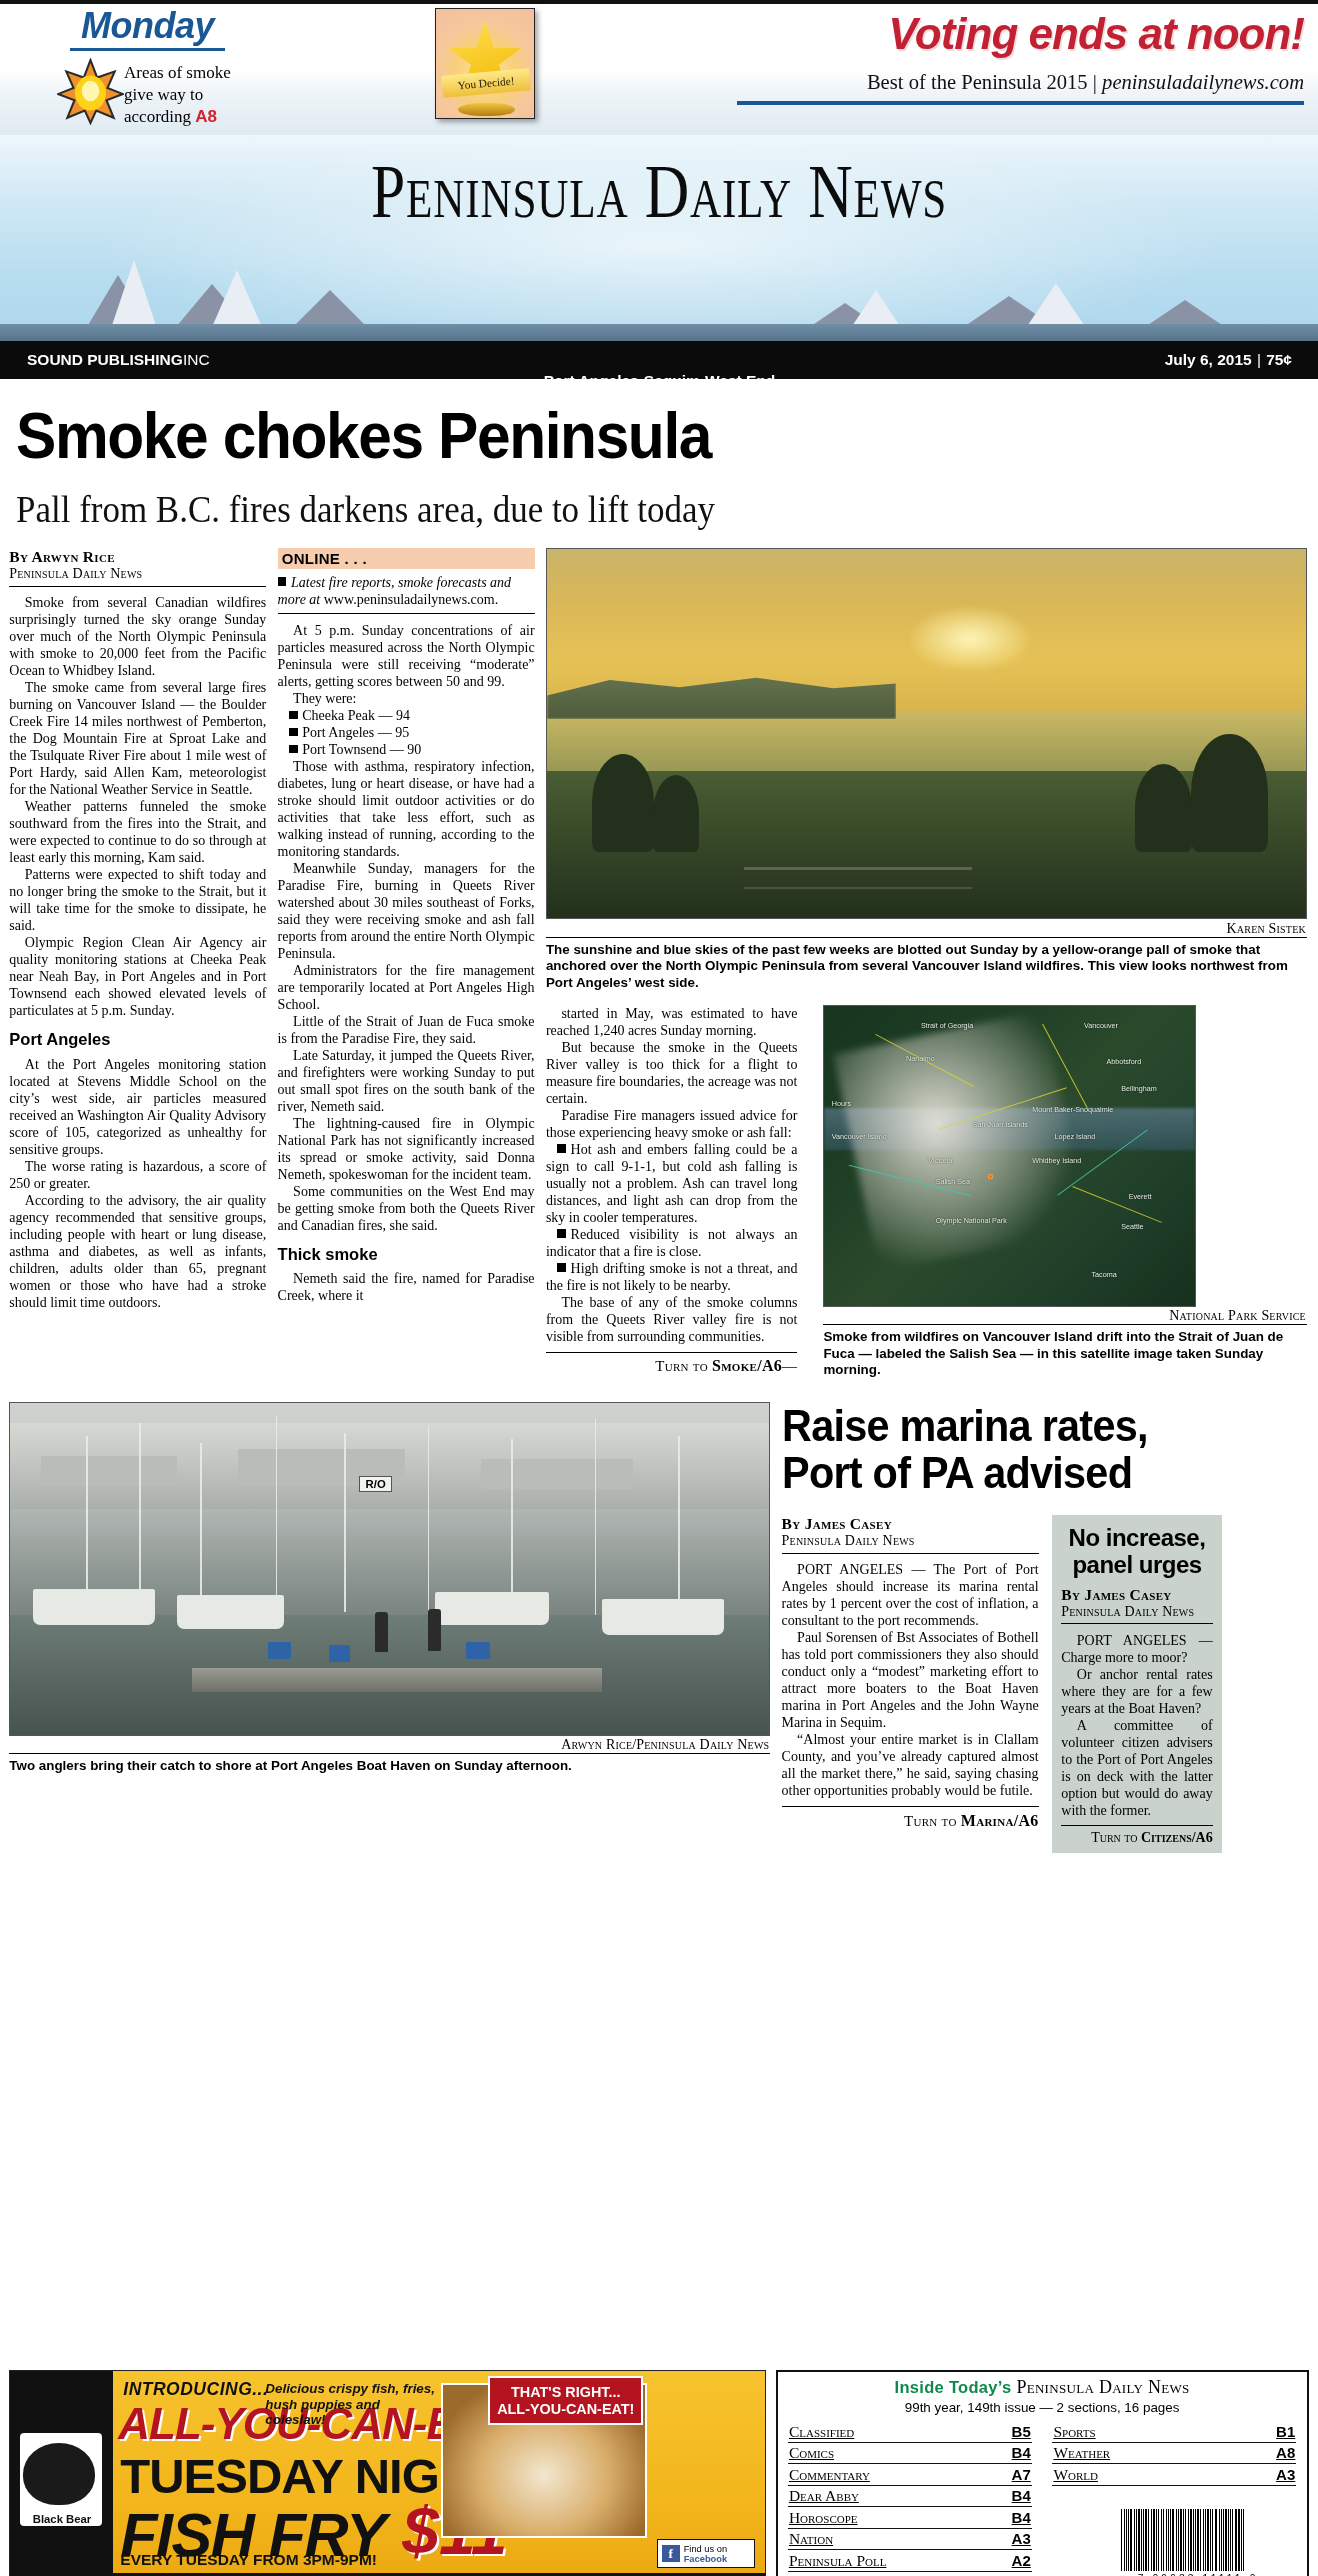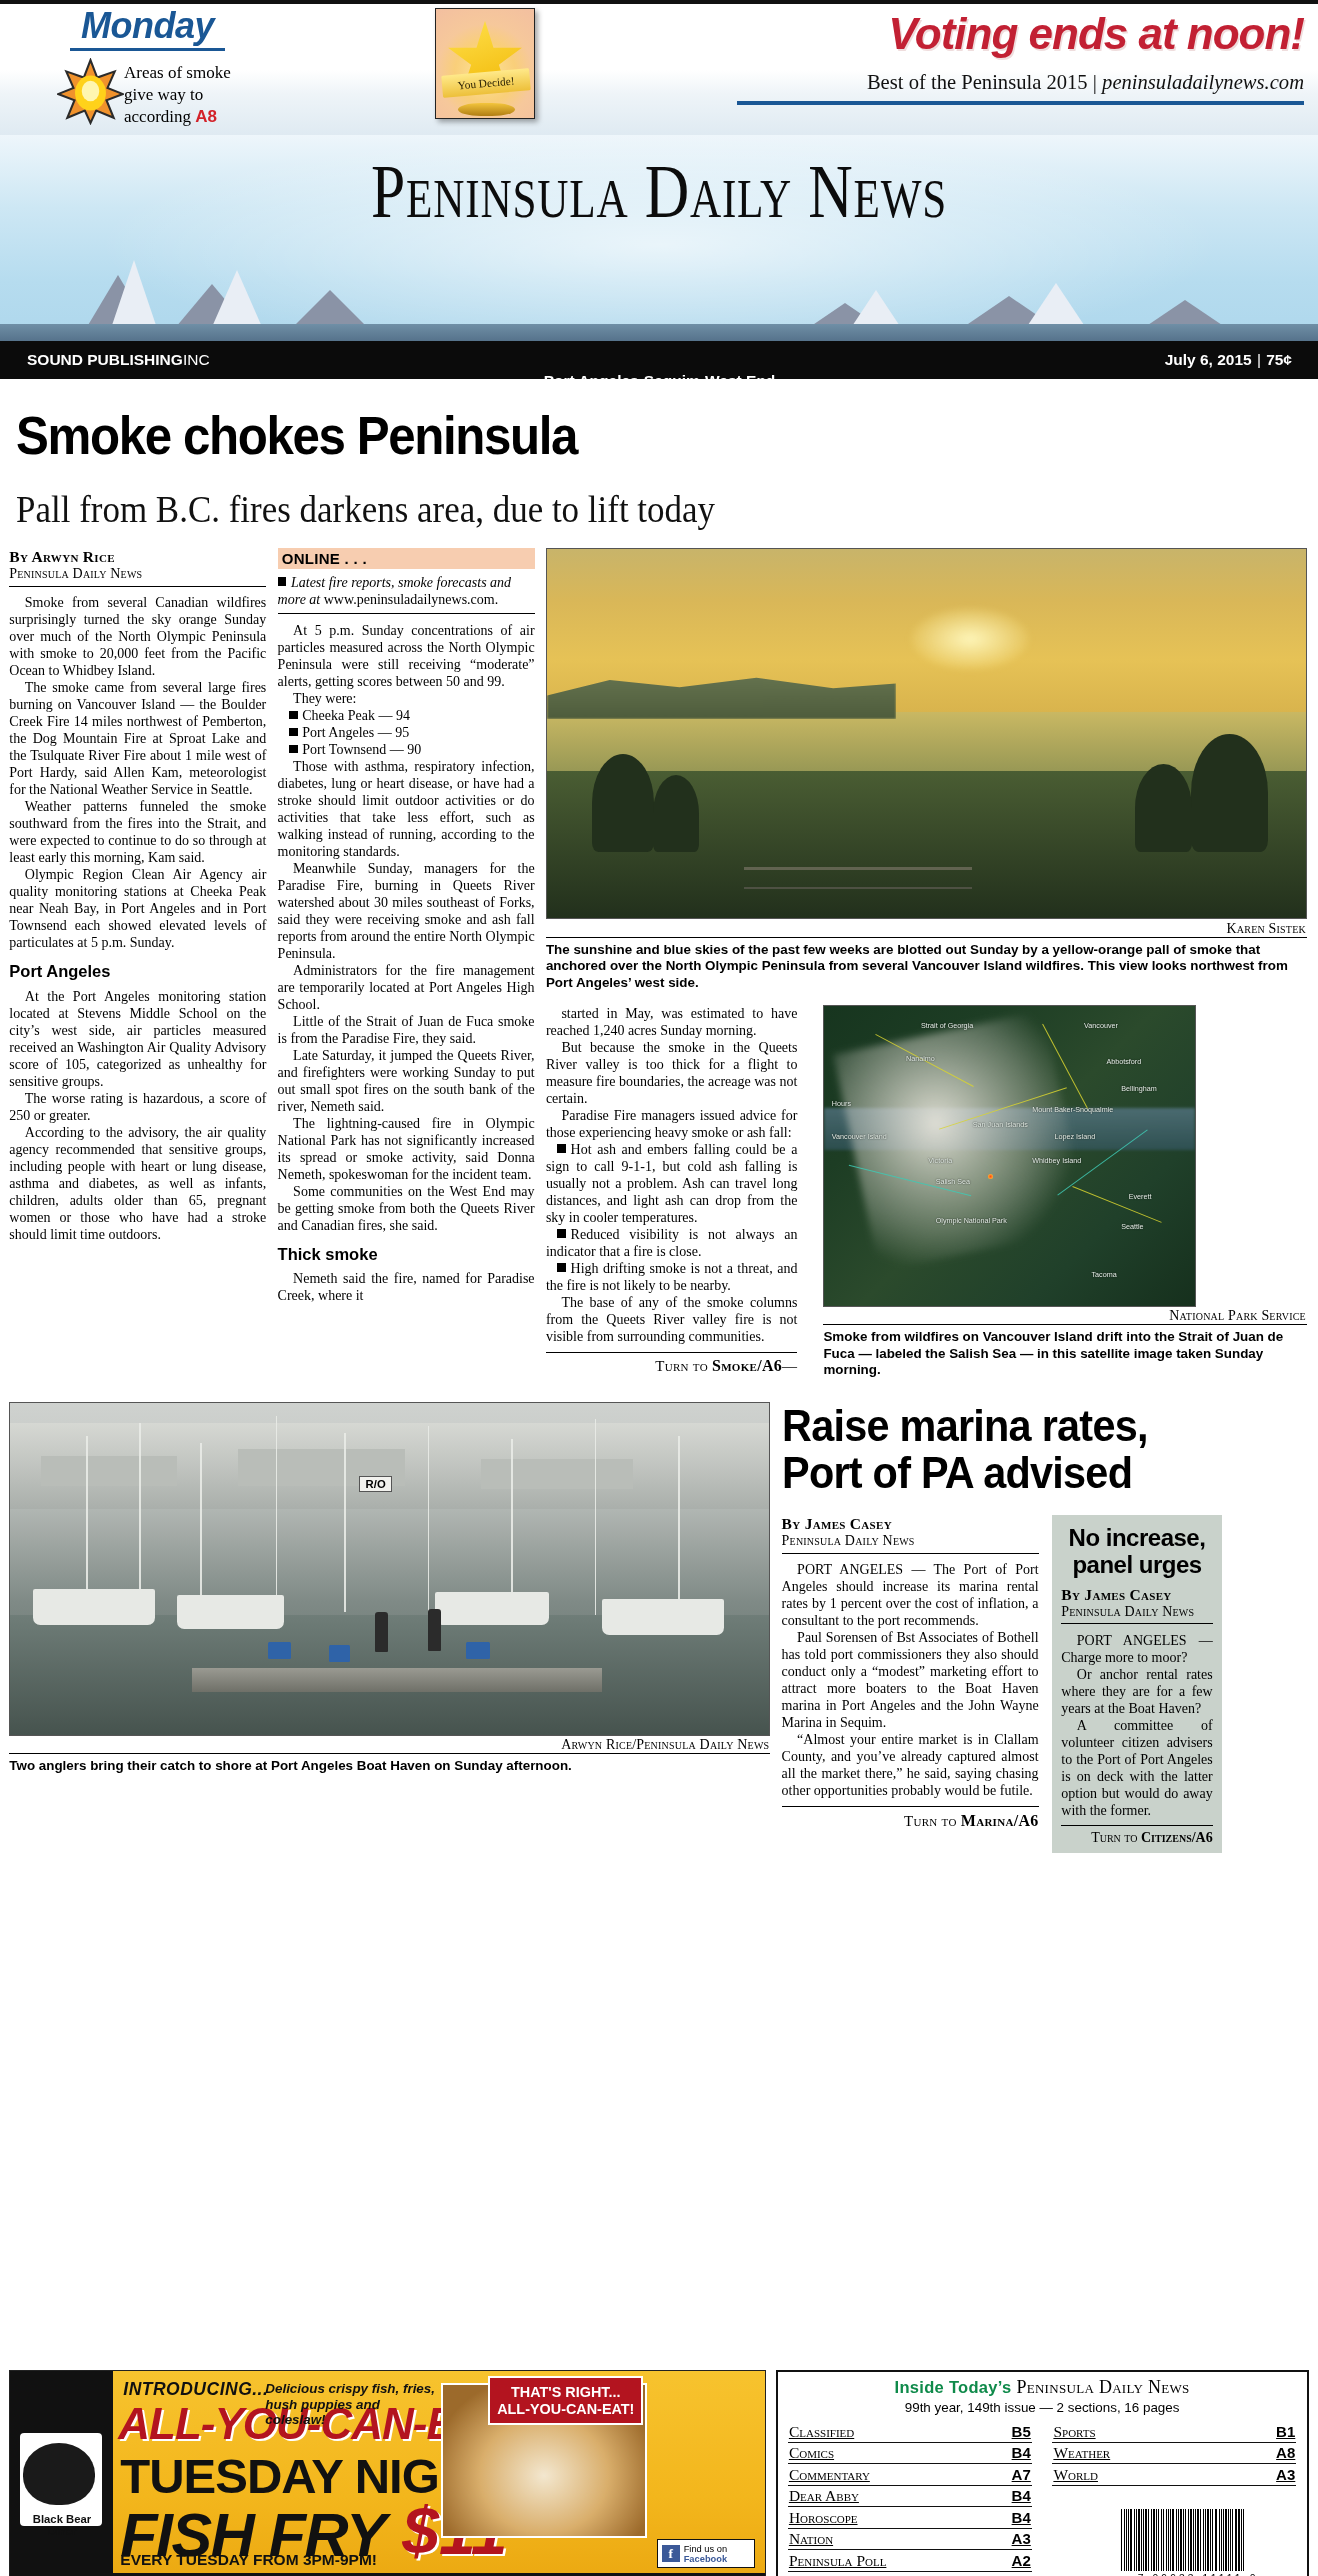--- a/index.html
+++ b/index.html
@@ -68,21 +68,21 @@
               font-family:"Liberation Sans", sans-serif; font-weight:bold; font-size:15.5px; }
   .blackbar .bb-left { position:absolute; left:27px; }
   .blackbar .bb-left .thin { font-weight:normal; }
   .blackbar .bb-mid { position:absolute; left:50%; transform:translateX(-50%);margin-top:41px; }
   .blackbar .bb-right { position:absolute; right:27px; }
   .blackbar .sep { font-weight:normal; padding:0 5.2px; }
 
   
   .headzone { padding:15.5px 15.5px 0 15.5px; }
   .bighead { font-family:"Liberation Sans", sans-serif; font-weight:bold;
-             font-size:53px; line-height:81px; letter-spacing:-1.5px; }
+             font-size:65px; line-height:81px; letter-spacing:-1.5px; }
   .bighead span { display:inline-block; transform:scaleX(.93); transform-origin:left; }
   .deckhead { font-family:"Liberation Serif", serif; font-size:38px; line-height:44px;
               margin-top:11.3px; letter-spacing:0px; color:#111; }
   .deckhead span { display:inline-block; transform:scaleX(.92); transform-origin:left; }
 
   
   .storygrid { position:relative; margin-top:17.5px; padding:0 9.3px; display:flex; gap:11.3px; }
   .col { width:257px; }
   .colwide { width:761px; }
   .byline { font-family:"Liberation Serif", serif; font-variant:small-caps;
@@ -318,20 +318,21 @@
 
   <div class="storygrid">
 
     <div class="col">
       <div class="byline">By Arwyn Rice</div>
       <div class="bylinesrc">Peninsula Daily News</div>
       <div class="bylrule"></div>
       <p class="body">Smoke from several Canadian wildfires surprisingly turned the sky orange Sunday over much of the North Olympic Peninsula with smoke to 20,000 feet from the Pacific Ocean to Whidbey Island.</p>
       <p class="body">The smoke came from several large fires burning on Vancouver Island — the Boulder Creek Fire 14 miles northwest of Pemberton, the Dog Mountain Fire at Sproat Lake and the Tsulquate River Fire about 1 mile west of Port Hardy, said Allen Kam, meteorologist for the National Weather Service in Seattle.</p>
       <p class="body">Weather patterns funneled the smoke southward from the fires into the Strait, and were expected to continue to do so through at least early this morning, Kam said.</p>
+      <p class="body">Patterns were expected to shift today and no longer bring the smoke to the Strait, but it will take time for the smoke to dissipate, he said.</p>
       <p class="body">Olympic Region Clean Air Agency air quality monitoring stations at Cheeka Peak near Neah Bay, in Port Angeles and in Port Townsend each showed elevated levels of particulates at 5 p.m. Sunday.</p>
       <div class="subhead">Port Angeles</div>
       <p class="body">At the Port Angeles monitoring station located at Stevens Middle School on the city’s west side, air particles measured received an Washington Air Quality Advisory score of 105, categorized as unhealthy for sensitive groups.</p>
       <p class="body">The worse rating is hazardous, a score of 250 or greater.</p>
       <p class="body">According to the advisory, the air quality agency recommended that sensitive groups, including people with heart or lung disease, asthma and diabetes, as well as infants, children, adults older than 65, pregnant women or those who have had a stroke should limit time outdoors.</p>
     </div>
 
     <div class="col">
       <div class="onlinebox">
         <div class="onlinebar">ONLINE . . .</div>

